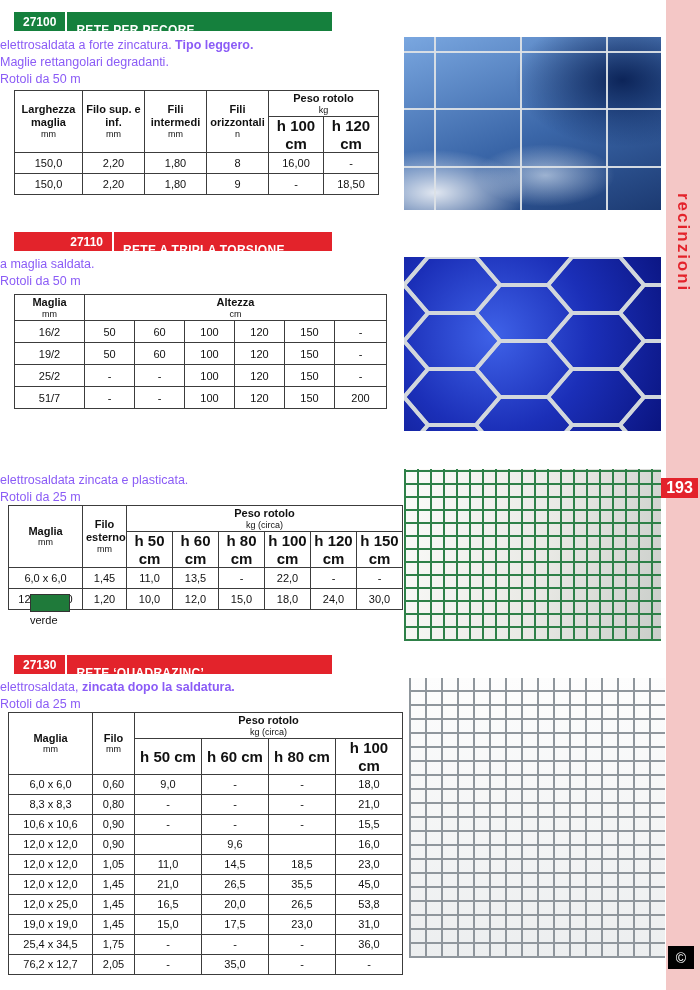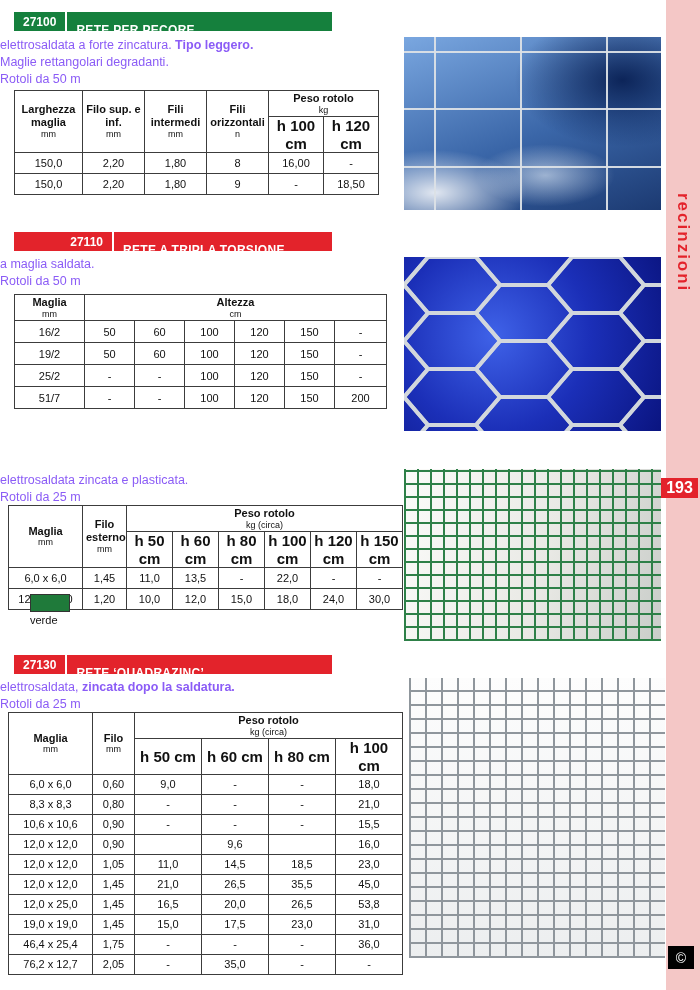--- a/index.html
+++ b/index.html
@@ -382,21 +382,21 @@
         </tr>
         <tr>
           <td>19,0 x 19,0</td>
           <td>1,45</td>
           <td>15,0</td>
           <td>17,5</td>
           <td>23,0</td>
           <td>31,0</td>
         </tr>
         <tr>
-          <td>46,4 x 25,4</td>
+          <td>25,4 x 34,5</td>
           <td>1,75</td>
           <td>-</td>
           <td>-</td>
           <td>-</td>
           <td>36,0</td>
         </tr>
         <tr>
           <td>76,2 x 12,7</td>
           <td>2,05</td>
           <td>-</td>

